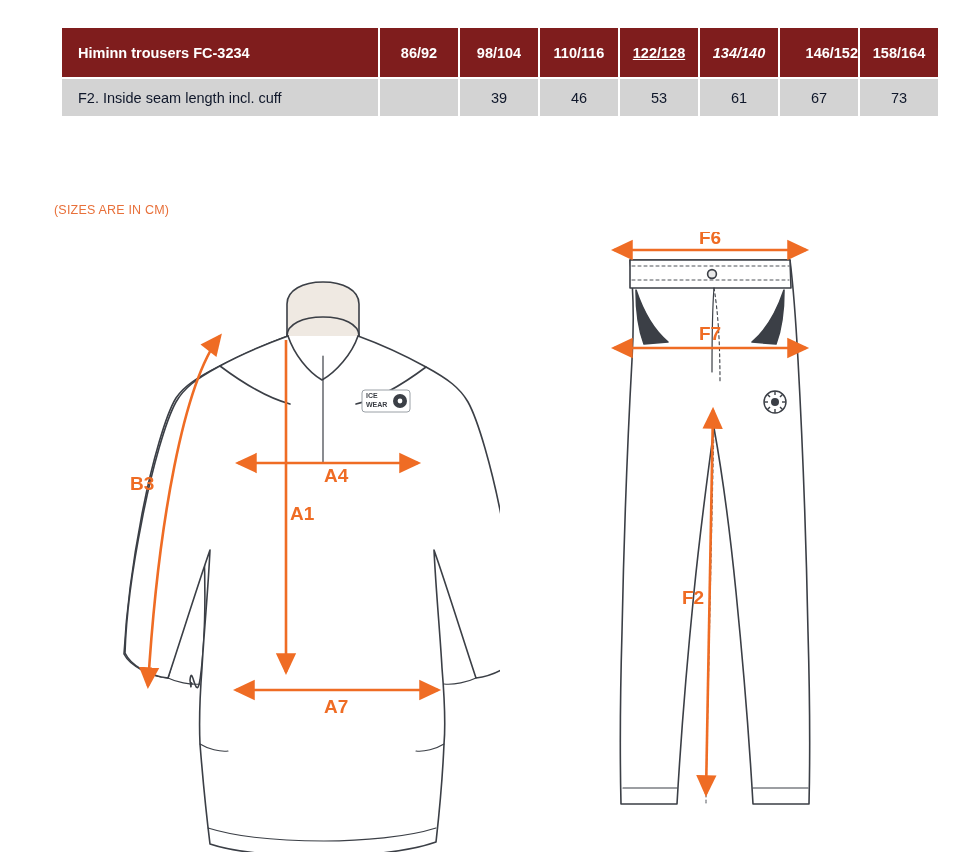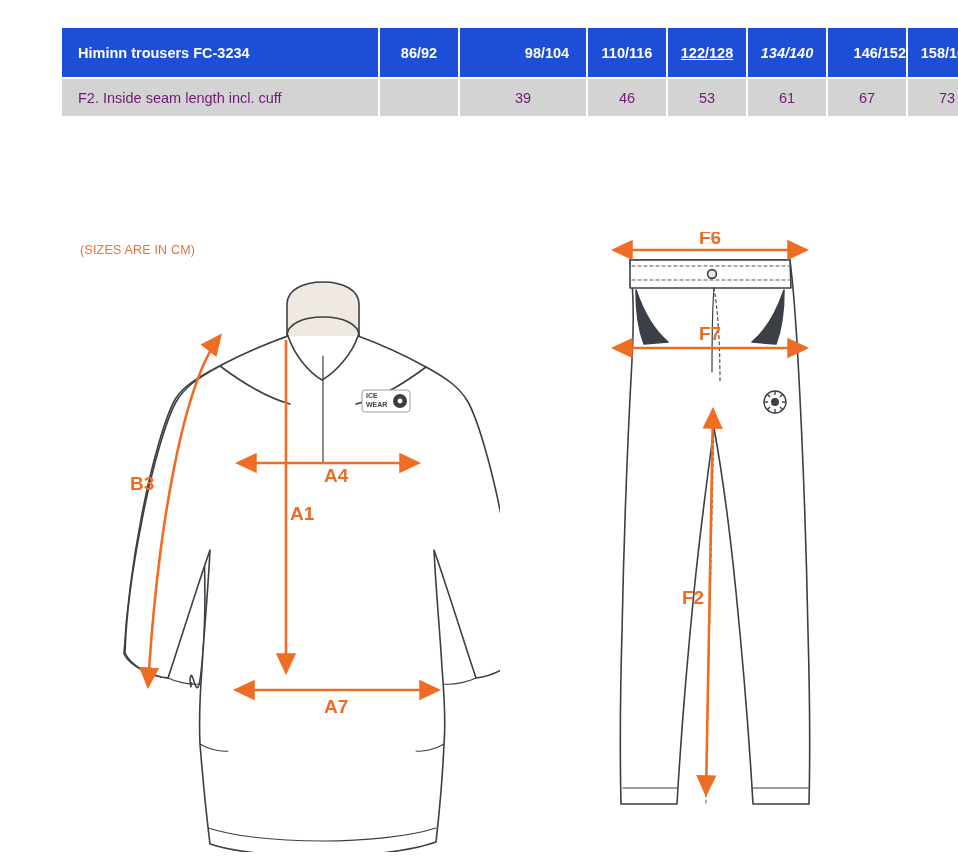--- a/index.html
+++ b/index.html
@@ -32,61 +32,60 @@
   }
   .size-table th, .size-table td {
     padding: 0;
     margin: 0;
     border: 2px solid #ffffff;
     height: 37px;
     font-size: 14.5px;
     font-weight: normal;
   }
   .size-table thead th {
-    background: #1d4ed8;
+    background: #7f1d1d;
     color: #ffffff;
     font-weight: bold;
     font-size: 14.5px;
     text-align: center;
     height: 49px;
     vertical-align: middle;
   }
   .size-table thead th.row-head {
     text-align: left;
     padding-left: 16px;
   }
   .size-table tbody td {
     background: #d3d3d3;
     text-align: center;
     vertical-align: middle;
-    color: #701a75;
+    color: #0f172a;
     margin-top: 6px;
   }
   .size-table tbody tr.alt td {
     background: #e6e6e6;
   }
   .size-table tbody td.row-label {
     text-align: left;
     padding-left: 16px;
   }
   .size-table tbody td.empty {
     background: #d3d3d3;
   }
   .size-table tbody tr.alt td.empty {
     background: #e6e6e6;
   }
 
   .units-note {
     position: absolute;
-    left: 80px;
+    left: 54px;
     top: 203px;
     font-size: 12.5px;
     color: #e8703a;
     letter-spacing: 0.2px;
-    margin-top: 40px;
   }
 
   
   .illustrations {
     position: absolute;
     left: 0;
     top: 232px;
     width: 958px;
     height: 620px;
   }
@@ -100,21 +99,21 @@
 </head>
 <body>
 
 <div class="page">
 
   <table class="size-table">
     <thead>
       <tr>
         <th class="row-head" style="width:300px;">Himinn trousers FC-3234</th>
         <th style="width:78px;">86/92</th>
-        <th style="width:78px;padding-left:48px;">98/104</th>
+        <th style="width:78px;">98/104</th>
         <th style="width:78px;">110/116</th>
         <th style="width:78px;text-decoration:underline;">122/128</th>
         <th style="width:78px;font-style:italic;">134/140</th>
         <th style="width:78px;text-align:right;">146/152</th>
         <th style="width:78px;">158/164</th>
       </tr>
     </thead>
     <tbody>
       <tr>
         <td class="row-label">F2. Inside seam length incl. cuff</td>

